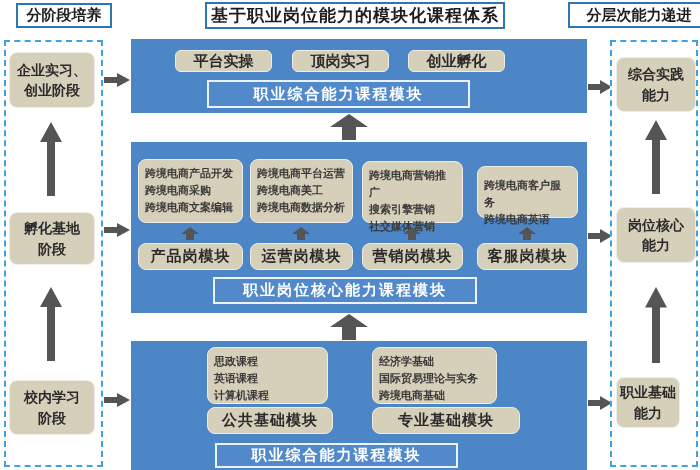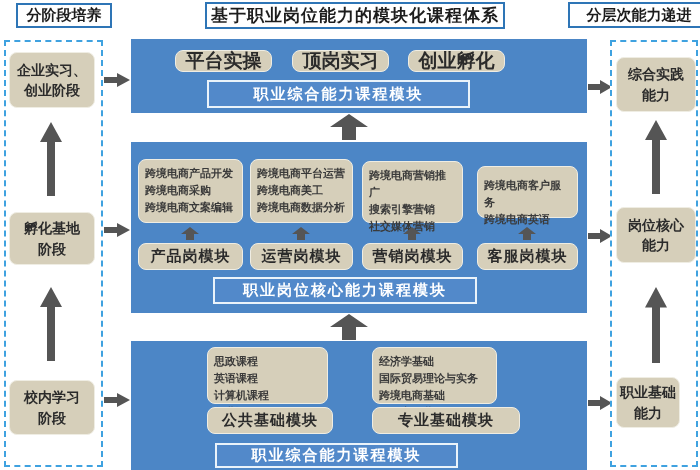--- a/index.html
+++ b/index.html
@@ -30,21 +30,21 @@
   .tan-box {
     background: #d6cfba;
     border: 1px solid #efede3;
     border-radius: 8px;
     color: #2b2b2b;
     font-weight: bold;
     display: flex; align-items: center; justify-content: center;
     text-align: center;
   }
   .stage-label { font-size: 14px; line-height: 1.45; white-space: pre-line; }
-  .course-chip { font-size: 19px; }
+  .course-chip { font-size: 15px; border-radius: 6px; }
   .module-chip { font-size: 15px; letter-spacing: 1px; }
   .course-list {
     background: #d6cfba;
     border: 1px solid #efede3;
     border-radius: 8px;
     color: #3a3a3a;
     font-weight: bold;
     font-size: 11px;
     line-height: 1.55;
     padding: 5px 6px;

